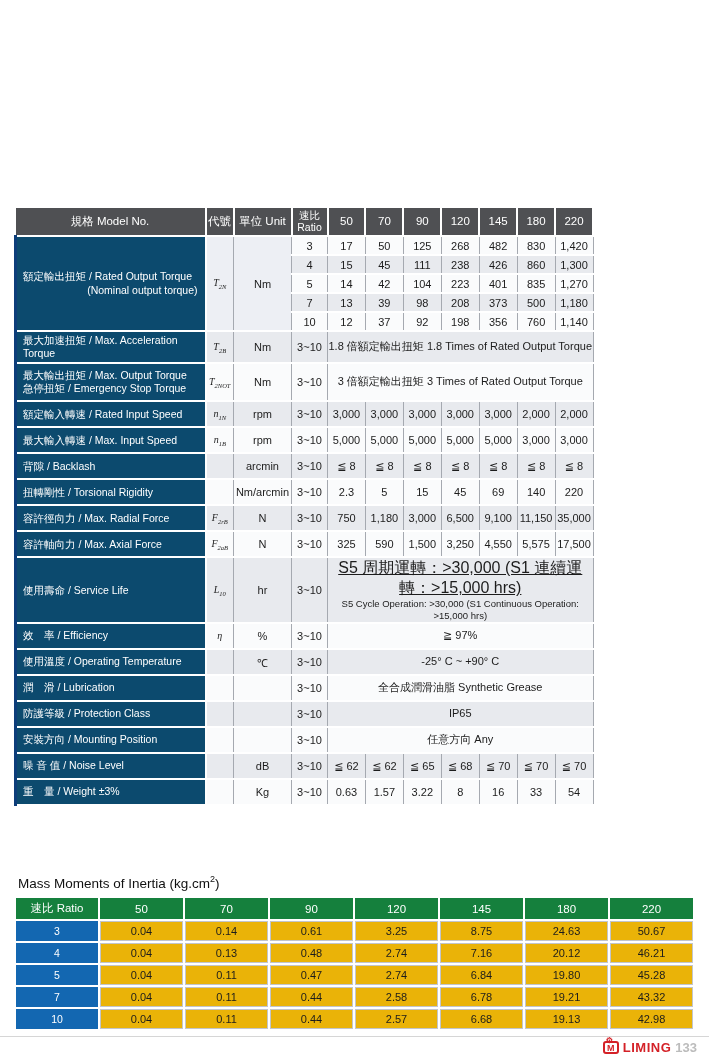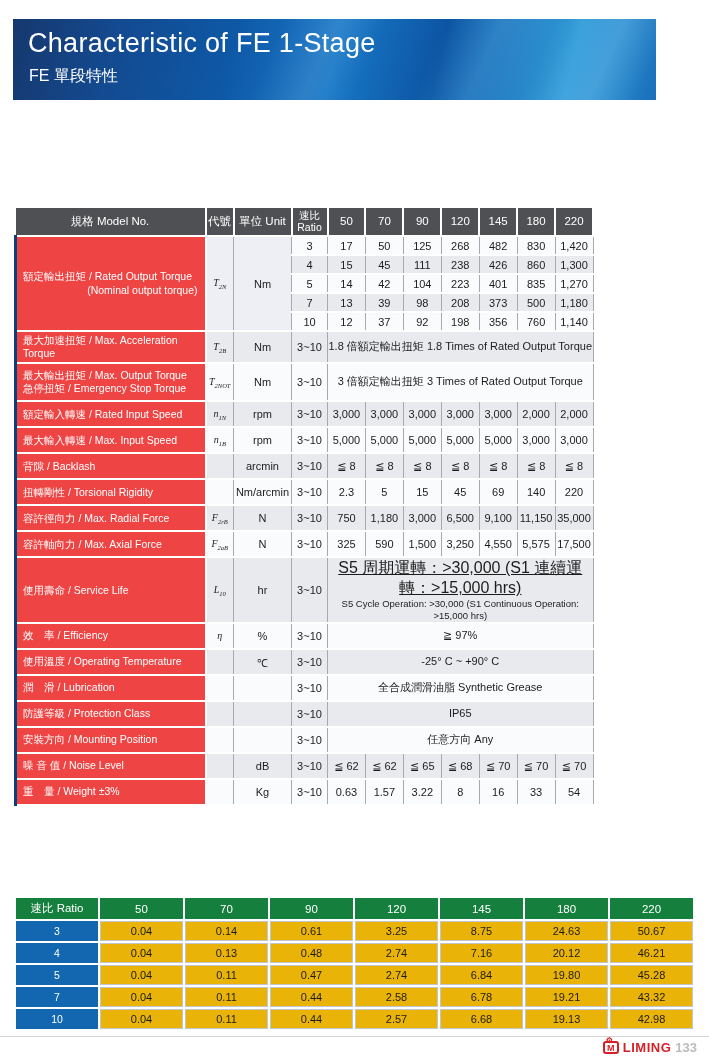--- a/index.html
+++ b/index.html
@@ -17,21 +17,21 @@
   .banner-title { position:relative; font-size:27px; padding:9px 0 0 15px; letter-spacing:0.3px; }
   .banner-sub { position:relative; font-size:16px; padding:7px 0 0 16px; }
 
   
   .spec { position:absolute; left:14px; top:208px; width:580px; border-collapse:collapse; table-layout:fixed;
     font-size:11px; color:#1c1c1c; }
   .spec th { background:#4f5053; color:#fff; font-weight:normal; font-size:11.5px; height:28px;
     border-right:2px solid #fff; border-bottom:2px solid #fff; line-height:1.1; }
   .spec th.ratio-h { font-size:10.5px;margin-left:32px; }
   .spec td { vertical-align:middle; }
-  .spec td.blue { background:#ef4444; color:#fff; text-align:left; font-size:10.5px; line-height:1.25;
+  .spec td.blue { background:#0c4a6e; color:#fff; text-align:left; font-size:10.5px; line-height:1.25;
     padding:2px 3px 2px 6px; border-bottom:2px solid #fff; border-right:2px solid #fff; border-left:3px solid #0d3d7a; }
   .spec td.blue .l2 { display:block; }
   .spec td.blue .l2en { display:block; text-align:right; padding-right:4px; }
   .spec td.sym { font-family:"Liberation Serif", serif; font-style:italic; font-size:10px; text-align:center;
     border-right:1px solid #a5a9b0; border-bottom:2px solid #fff; }
   .spec td.sym sub { font-size:6.5px; font-style:italic; }
   .spec td.c { text-align:center; border-right:1px solid #a5a9b0; border-bottom:2px solid #fff; }
   .spec td.span-c { text-align:center; border-right:1px solid #a5a9b0; border-bottom:2px solid #fff; line-height:1.25; }
   .spec td.span-c .sm { font-size:9.5px; display:block; }
   .spec td.span-c .sm1 { font-size:16px; display:block;text-decoration:underline; }
@@ -58,24 +58,20 @@
     border-radius:3px; color:#d42127; font-weight:bold; font-size:9px; text-align:center; line-height:10px; }
   .logo-gear { position:absolute; top:-7px; left:1px; font-size:8px; color:#d42127; }
   .brand-text { color:#d42127; font-weight:bold; font-size:13px; letter-spacing:0.5px; }
   .page-num { color:#bcbcbc; font-weight:bold; font-size:13px; }
 </style>
 </head>
 <body>
 
 <div class="page">
 
-  <div class="banner">
-    <div class="banner-title">Characteristic of FE 1-Stage</div>
-    <div class="banner-sub">FE 單段特性</div>
-  </div>
 
   <table class="spec">
     <colgroup>
       <col style="width:190px">
         <col style="width:28px">
         <col style="width:58px">
         <col style="width:36px">
       <col>
         <col>
         <col>
@@ -315,20 +311,21 @@
           <td class="c bgcell">1.57</td>
           <td class="c bgcell">3.22</td>
           <td class="c bgcell">8</td>
           <td class="c bgcell">16</td>
           <td class="c bgcell">33</td>
           <td class="c bgcell">54</td>
         </tr>
       </tbody>
   </table>
 
+  <div class="inertia-title"><span>Mass Moments of Inertia (kg.cm</span><sup>2</sup><span>)</span></div>
 
   <table class="inertia">
     <colgroup>
       <col style="width:82px">
         <col>
         <col>
         <col>
         <col>
         <col>
         <col>

